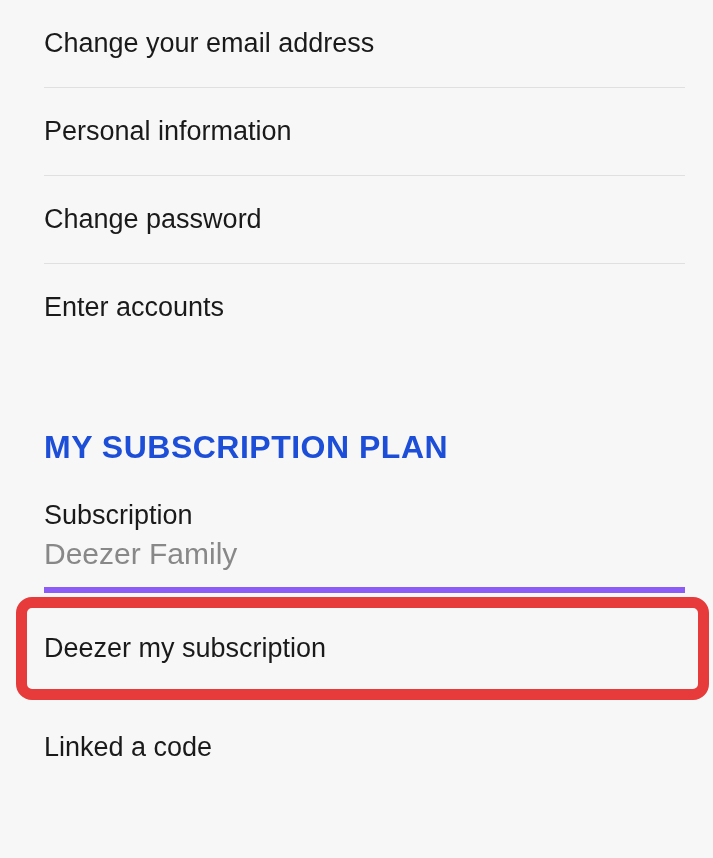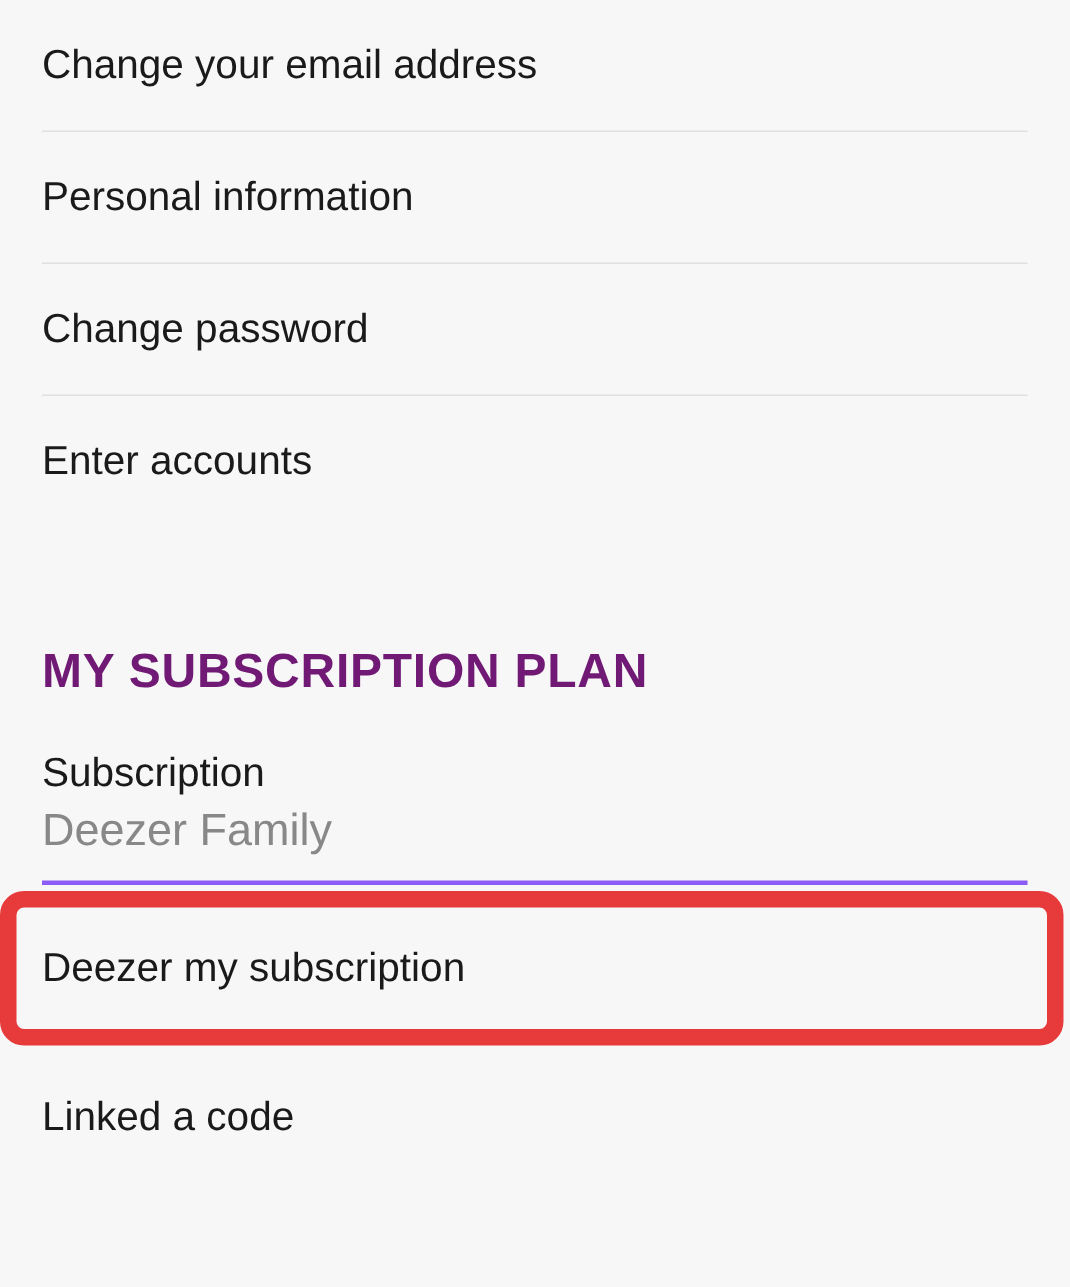--- a/index.html
+++ b/index.html
@@ -9,45 +9,46 @@
     }
     body {
       font-family: -apple-system, BlinkMacSystemFont, 'Segoe UI', Helvetica, Arial, sans-serif;
       background-color: #f7f7f7;
       width: 713px;
       height: 858px;
       overflow: hidden;
     }
     .container {
       padding: 0 28px;
+      margin-left: 16px;
     }
     .list-item {
       padding: 28px 0;
       border-bottom: 1px solid #e0e0e0;
       cursor: pointer;
     }
     .list-item:last-of-type {
       border-bottom: none;
     }
     .list-item-label {
       font-size: 27px;
       color: #1a1a1a;
       font-weight: 400;
     }
     .section-header {
       font-size: 32px;
       font-weight: 800;
-      color: #701a75;
+      color: #1d4ed8;
       letter-spacing: 0.5px;
       padding-top: 78px;
       padding-bottom: 10px;
     }
     .subscription-item {
       padding: 24px 0 16px 0;
-      border-bottom: 3px solid #8b5cf6;
+      border-bottom: 6px solid #8b5cf6;
       cursor: pointer;
     }
     .subscription-sublabel {
       font-size: 30px;
       color: #888;
       font-weight: 400;
       margin-top: 6px;
     }
     .highlight-box {
       position: relative;

